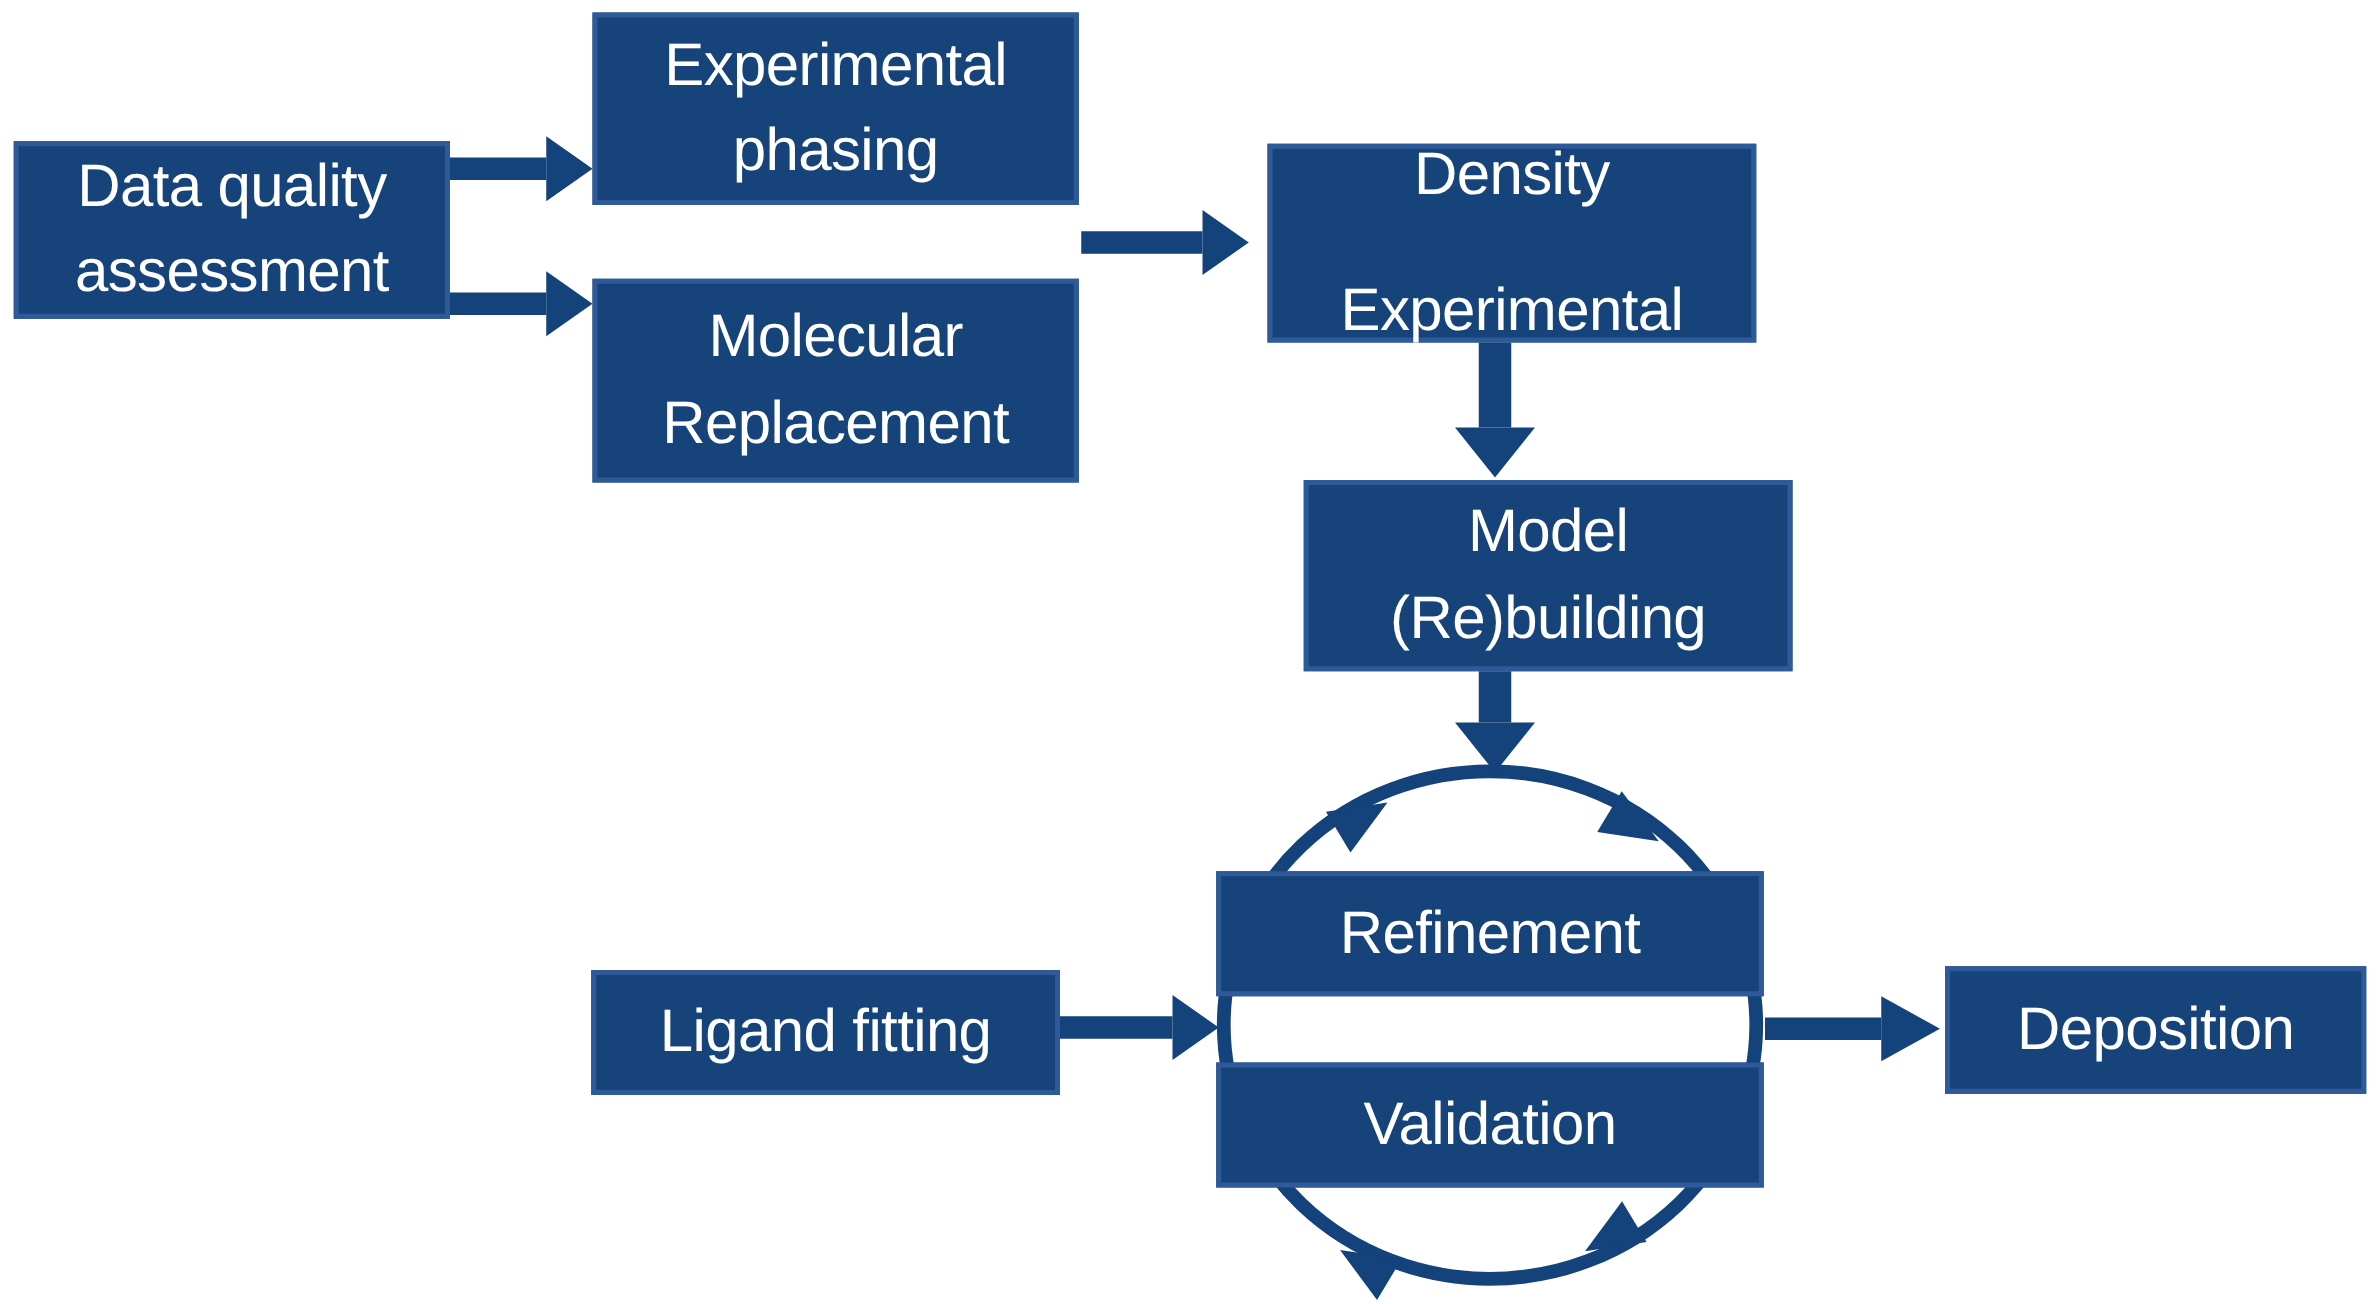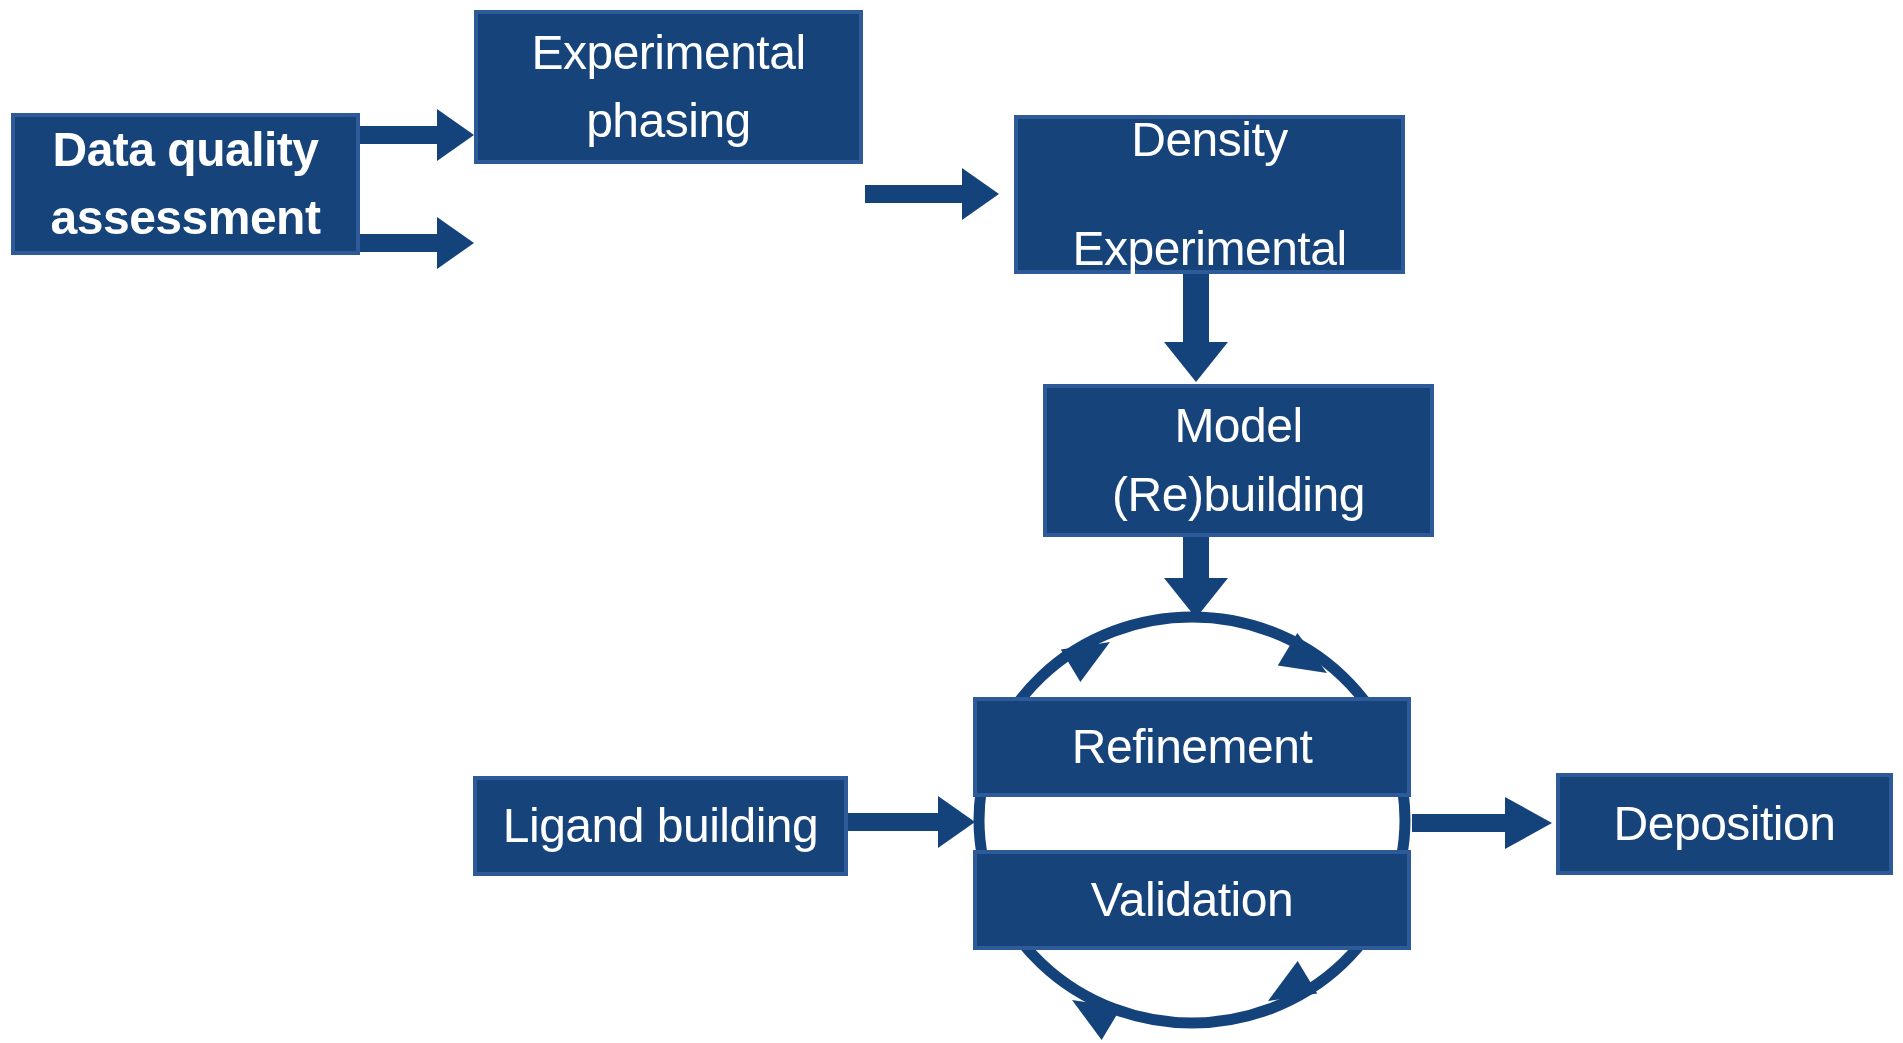--- a/index.html
+++ b/index.html
@@ -29,21 +29,21 @@
     justify-content:center;
     align-items:center;
     text-align:center;
     font-size:48px;
     line-height:1.42;
     letter-spacing:-0.5px;
     white-space:nowrap;
   }
   .node span{display:block;}
   
-  #n-data-quality        {left:11px;  top:113px; width:349px; height:142px;font-weight:bold;}
+  #n-data-quality        {left:11px;  top:113px; width:349px; height:142px;}
   #n-experimental-phasing{left:474px; top:10px;  width:389px; height:154px;}
   #n-molecular-replacement{left:474px;top:223px; width:389px; height:163px;}
   #n-density-modification{left:1014px;top:115px; width:391px; height:159px;gap:41px;}
   #n-model-rebuilding    {left:1043px;top:384px; width:391px; height:153px;}
   #n-refinement          {left:973px; top:697px; width:438px; height:100px;}
   #n-validation          {left:973px; top:850px; width:438px; height:100px;}
   #n-ligand-fitting      {left:473px; top:776px; width:375px; height:100px;}
   #n-deposition          {left:1556px;top:773px; width:337px; height:102px;}
   .shaft{fill:var(--arrow);}
   .head{fill:var(--arrow);}
@@ -97,40 +97,44 @@
   <div class="node" id="n-data-quality">
     <span>Data quality</span>
     <span>assessment</span>
   </div>
 
   <div class="node" id="n-experimental-phasing">
     <span>Experimental</span>
     <span>phasing</span>
   </div>
 
+  <div class="node" id="n-molecular-replacement">
+    <span>Molecular</span>
+    <span>Replacement</span>
+  </div>
 
   <div class="node" id="n-density-modification">
     <span>Density</span>
     <span>Experimental</span>
   </div>
 
   <div class="node" id="n-model-rebuilding">
     <span>Model</span>
     <span>(Re)building</span>
   </div>
 
   <div class="node" id="n-validation">
     <span>Validation</span>
   </div>
 
   <div class="node" id="n-refinement">
     <span>Refinement</span>
   </div>
 
   <div class="node" id="n-ligand-fitting">
-    <span>Ligand building</span>
+    <span>Ligand fitting</span>
   </div>
 
   <div class="node" id="n-deposition">
     <span>Deposition</span>
   </div>
 
 </div>
 
 </body></html>

